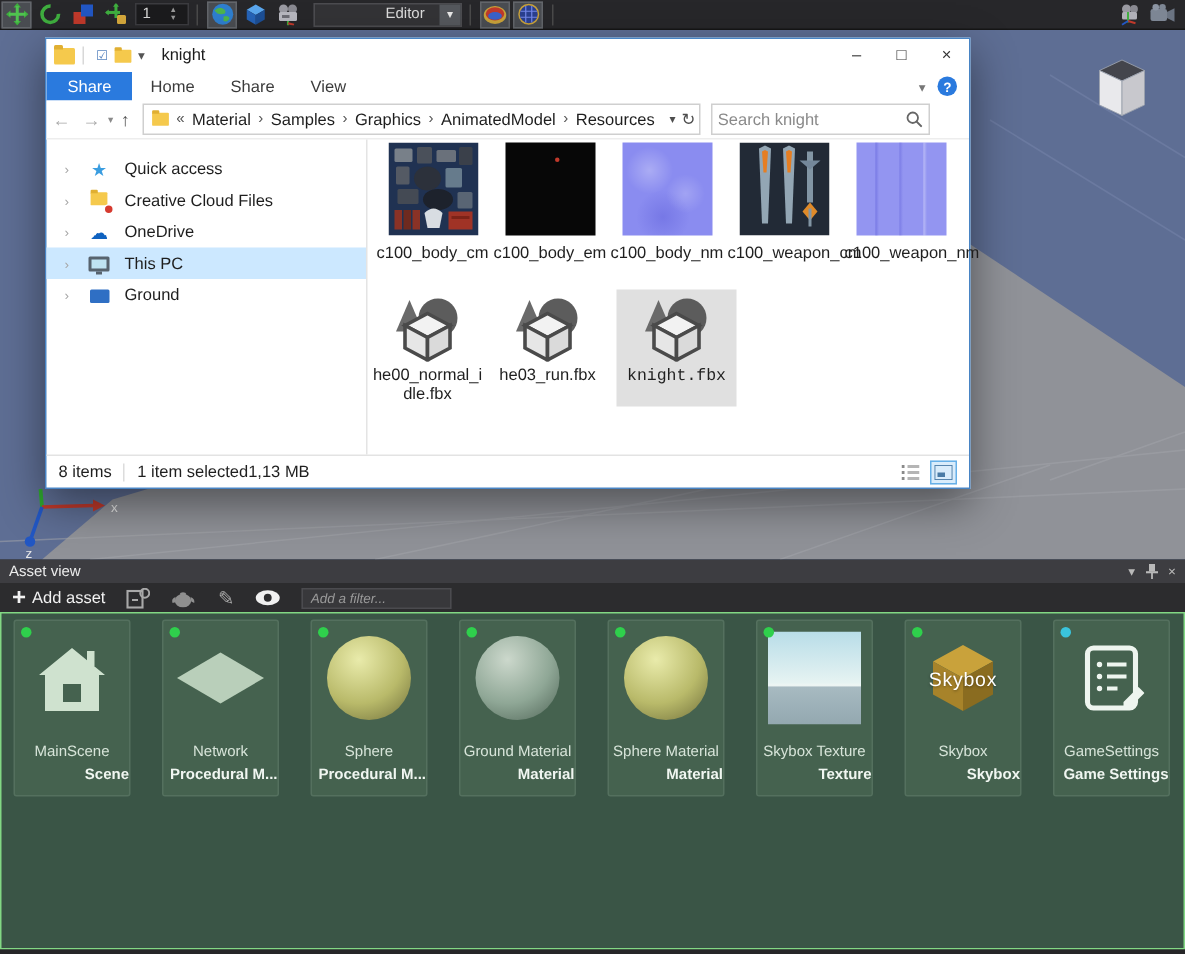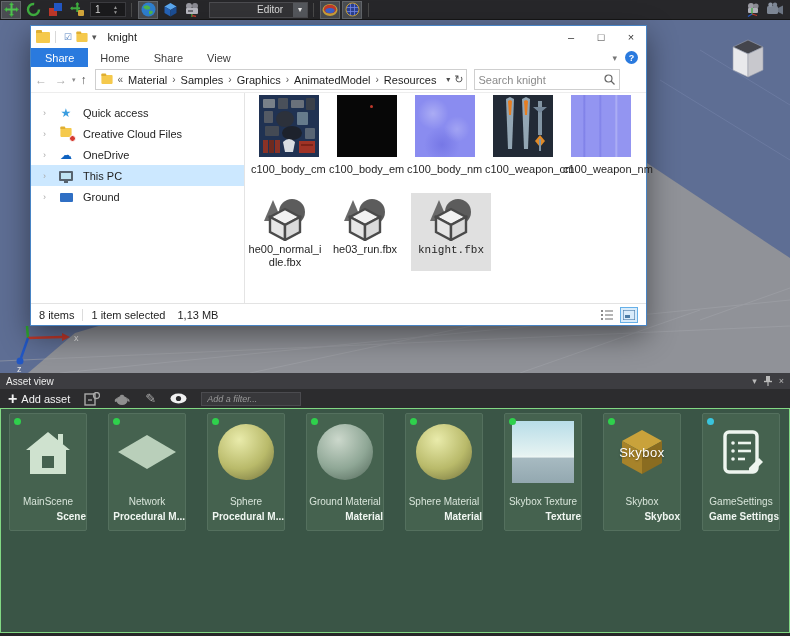--- a/index.html
+++ b/index.html
@@ -83,21 +83,21 @@
       radial-gradient(circle at 70% 55%, rgba(255,255,255,.2), transparent 24%),
       radial-gradient(circle at 45% 80%, rgba(60,60,200,.25), transparent 30%); }
   .t-wnm { background:#9395f1;
     background-image:linear-gradient(90deg, transparent 12px, rgba(80,80,210,.35) 13px, transparent 15px),
       linear-gradient(90deg, transparent 28px, rgba(80,80,210,.3) 29px, transparent 31px),
       linear-gradient(90deg, transparent 44px, rgba(255,255,255,.3) 45px, transparent 47px); }
   
   #ex-status { position:absolute; left:0; bottom:0; width:100%; height:22px; border-top:1px solid #e3e3e3;
     display:flex; align-items:center; padding:0 8px; font-size:11px; color:#1f1f1f; }
   .st-sep { width:1px; height:12px; background:#dcdcdc; margin:0 8px; }
-  #ex-status .size { margin-left:12px; }
+  #ex-status .size { margin-left:0; }
   #st-views { margin-left:auto; display:flex; gap:4px; }
   .view-ico { width:18px; height:16px; display:flex; align-items:center; justify-content:center; border:1px solid transparent; }
   .view-ico.active { border:1px solid #66b0e8; background:#d9ecfb; }
 
   
   #av-titlebar { position:absolute; left:0; top:373px; width:790px; height:16px; background:#3d3d41;
     display:flex; align-items:center; padding:0 6px; }
   #av-titlebar .title { color:#ececec; font-size:10px; }
   #av-title-btns { margin-left:auto; display:flex; align-items:center; gap:7px; color:#b9b9b9; font-size:9px; }
   #av-toolbar { position:absolute; left:0; top:389px; width:790px; height:19px; background:#2c2c2e;

